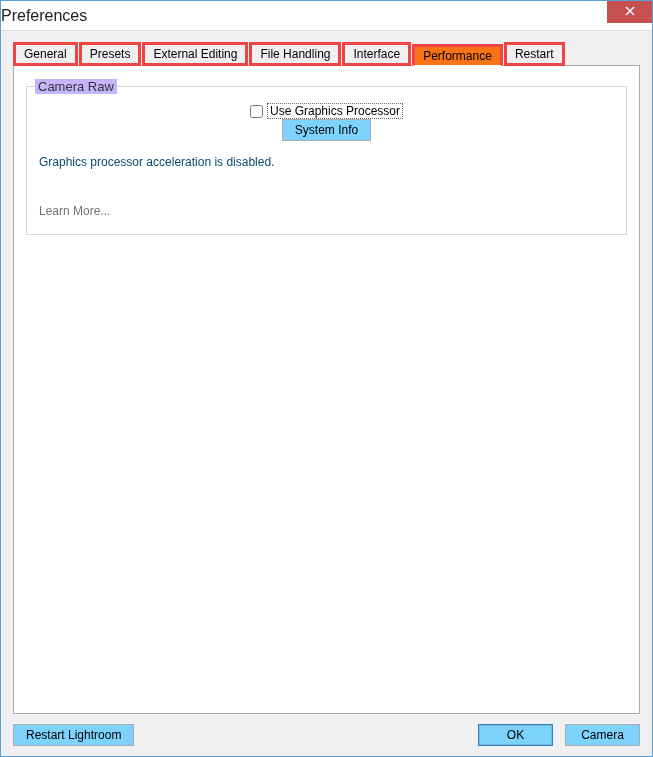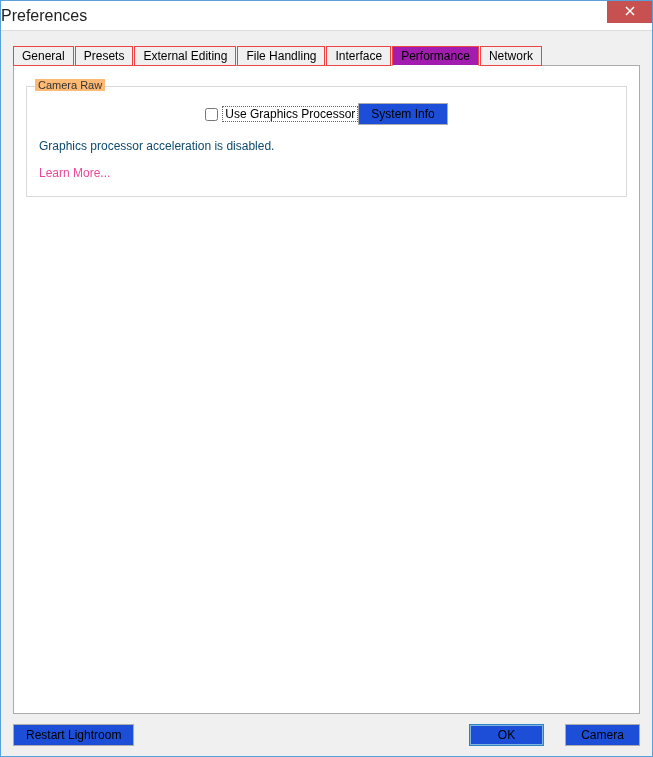--- a/index.html
+++ b/index.html
@@ -55,33 +55,33 @@
     flex-direction: column;
   }
   .tabstrip {
     display: flex;
     align-items: flex-end;
     height: 22px;
     position: relative;
     z-index: 2;
   }
   .tab {
-    border: 1px solid #ef4444;
+    border: 3px solid #ef4444;
     background: #f0f0f0;
     padding: 2px 8px 2px 8px;
     font-size: 12px;
     margin-right: 1px;
     cursor: pointer;
     position: relative;
     top: 1px;
     color: #000;
     white-space: nowrap;
   }
   .tab.active {
-    background: #a21caf;
+    background: #f97316;
     border-bottom: 1px solid #fff;
     z-index: 3;
   }
   .tabpanel {
     flex: 1;
     background: #fff;
     border: 1px solid #ababab;
     padding: 14px 12px;
     position: relative;
     z-index: 1;
@@ -89,81 +89,82 @@
   .groupbox {
     border: 1px solid #d9d9d9;
     padding: 16px 12px 16px 12px;
     position: relative;
     margin-top: 6px;
   }
   .groupbox-legend {
     position: absolute;
     top: -8px;
     left: 8px;
-    background: #fdba74;
+    background: #c4b5fd;
     padding: 0 3px;
-    font-size: 11px;
+    font-size: 13px;
     color: #333;
   }
   .row1 {
     display: flex;
-    justify-content: center;
-    align-items: center;
+    justify-content: flex-start;
+    align-items: center;
+    flex-direction: column;
   }
   .checkbox-wrap {
     display: flex;
     align-items: center;
     gap: 4px;
   }
   .checkbox-wrap input[type=checkbox] {
     width: 13px;
     height: 13px;
     margin: 0;
   }
   .checkbox-label {
     border: 1px dotted #666;
     padding: 0 2px;
     font-size: 12px;
   }
   .btn {
     border: 1px solid #acacac;
-    background: #1d4ed8;
+    background: #7dd3fc;
     padding: 3px 12px;
     min-width: 75px;
     font-size: 12px;
     cursor: pointer;
     text-align: center;
     font-family: inherit;
   }
   .btn.default {
     border: 1px solid #2d83c4;
     box-shadow: inset 0 0 0 1px #7eb4e0;
   }
   .status-text {
     margin-top: 14px;
     font-size: 12px;
     color: #0c4a6e;
   }
   .link {
-    color: #ec4899;
-    cursor: pointer;
-    margin-top: 13px;
+    color: #737373;
+    cursor: pointer;
+    margin-top: 35px;
     display: inline-block;
     font-size: 12px;
   }
   .footer {
     display: flex;
     justify-content: space-between;
     align-items: center;
     padding-top: 10px;
     gap: 8px;
   }
   .footer-right {
     display: flex;
-    gap: 21px;
+    gap: 12px;
   }
 </style>
 </head>
 <body>
 
 <div class="window">
 
   <div class="titlebar">
     <div class="titlebar-title">Preferences</div>
     <div class="close-btn">
@@ -178,21 +179,21 @@
 
   <div class="content">
 
     <div class="tabstrip">
       <div class="tab">General</div>
       <div class="tab">Presets</div>
       <div class="tab">External Editing</div>
       <div class="tab">File Handling</div>
       <div class="tab">Interface</div>
       <div class="tab active">Performance</div>
-      <div class="tab">Network</div>
+      <div class="tab">Restart</div>
     </div>
 
     <div class="tabpanel">
 
       <div class="groupbox">
         <div class="groupbox-legend">Camera Raw</div>
 
         <div class="row1">
           <label class="checkbox-wrap">
             <input type="checkbox" style="">

